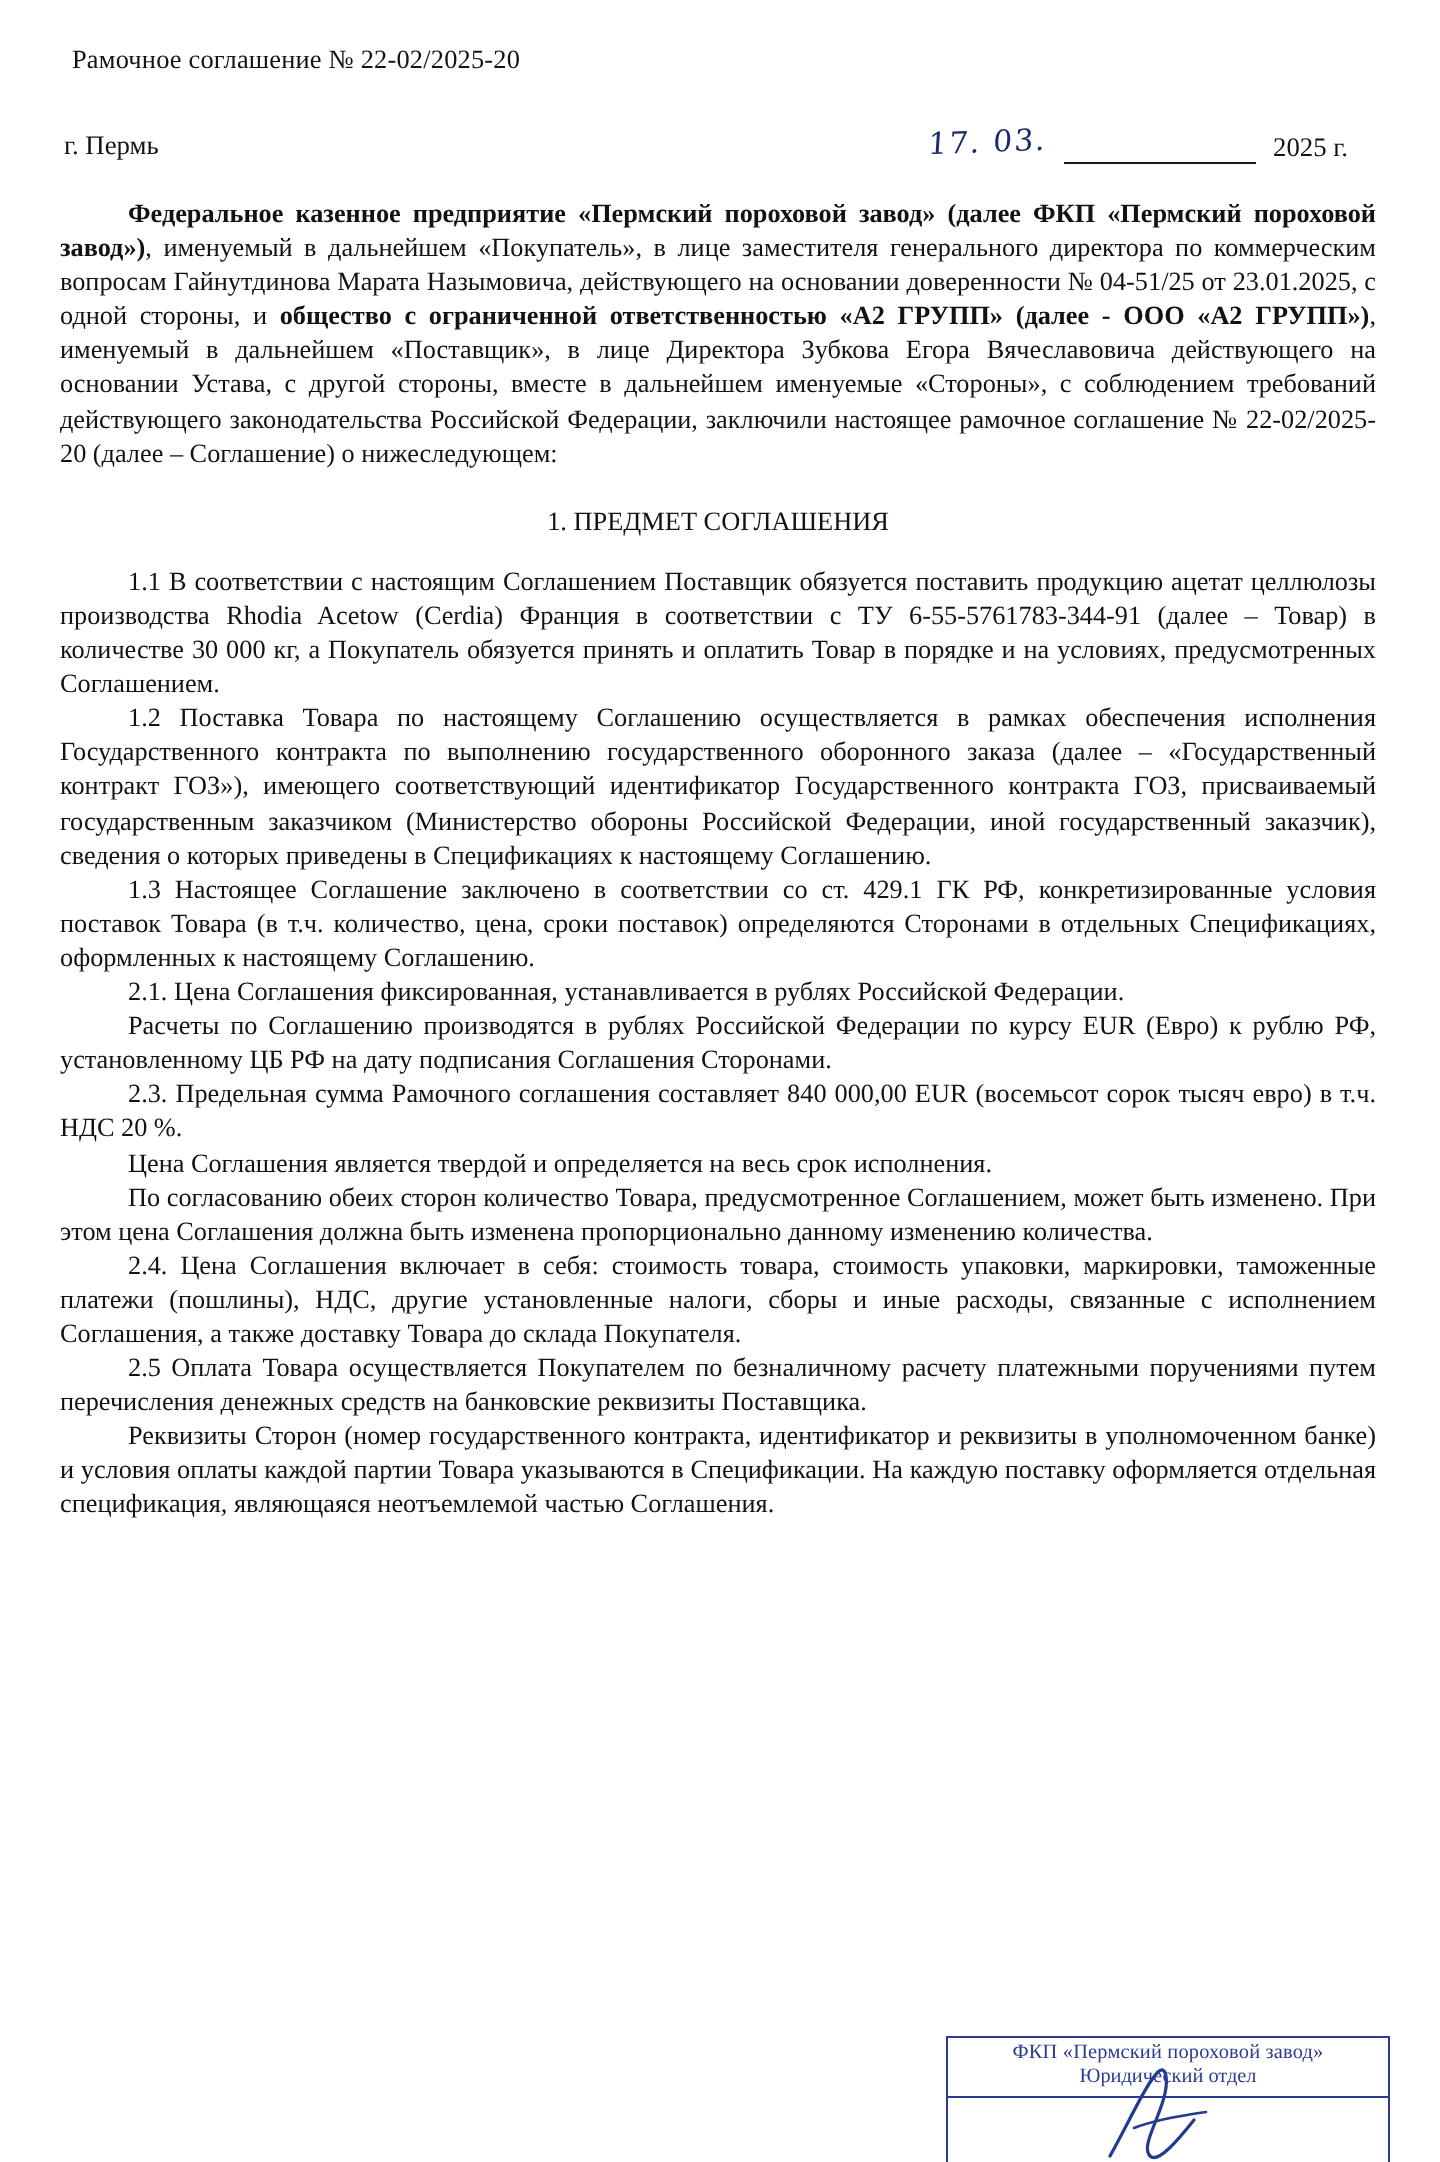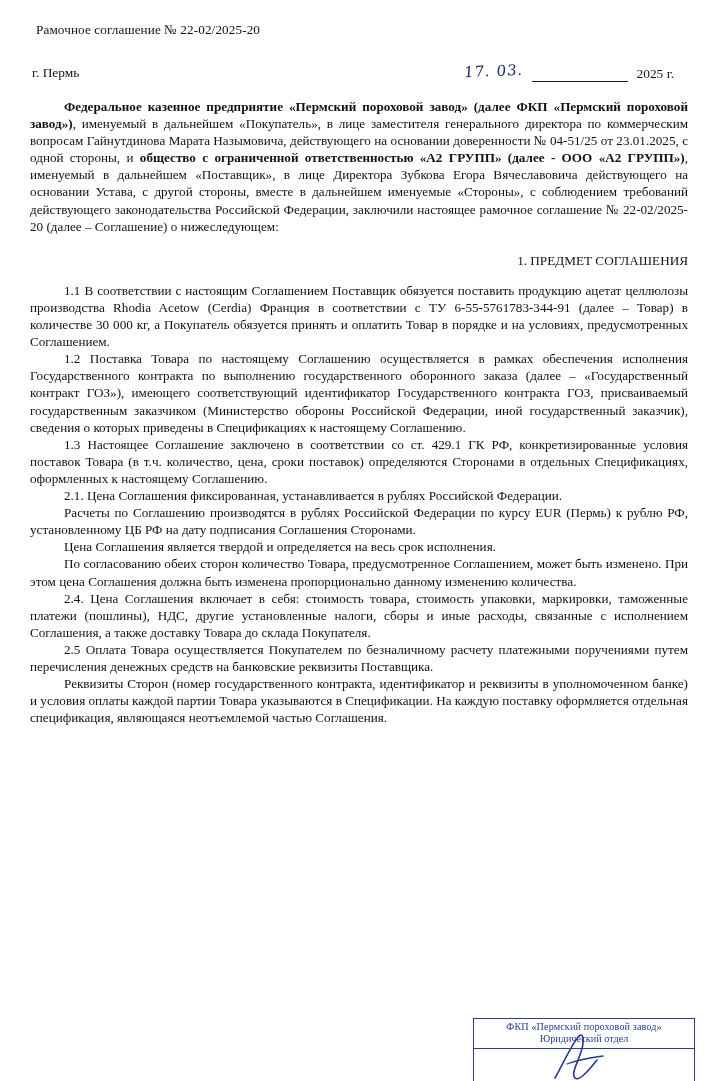--- a/index.html
+++ b/index.html
@@ -71,21 +71,21 @@
     line-height: 1.30;
     text-align: justify;
   }
   p {
     margin: 0;
     text-indent: 34px;
     text-align: justify;
   }
   b { font-weight: bold; }
   .section-head {
-    text-align: right;
+    text-align: center;
     text-indent: 0;
     margin-top: 17px;
     margin-bottom: 13px;
     font-size: 13.2px;
   }
   .para { margin-top: 0px; }
 
   
   .stamp {
     position: absolute;
@@ -137,21 +137,22 @@
     <p class="para"><b>Федеральное казенное предприятие «Пермский пороховой завод» (далее ФКП «Пермский пороховой завод»)</b>, именуемый в дальнейшем «Покупатель», в лице заместителя генерального директора по коммерческим вопросам Гайнутдинова Марата Назымовича, действующего на основании доверенности № 04-51/25 от 23.01.2025, с одной стороны, и <b>общество с ограниченной ответственностью «А2 ГРУПП» (далее - ООО «А2 ГРУПП»)</b>, именуемый в дальнейшем «Поставщик», в лице Директора Зубкова Егора Вячеславовича действующего на основании Устава, с другой стороны, вместе в дальнейшем именуемые «Стороны», с соблюдением требований действующего законодательства Российской Федерации, заключили настоящее рамочное соглашение № 22-02/2025- 20 (далее – Соглашение) о нижеследующем:</p>
 
     <p class="section-head">1. ПРЕДМЕТ СОГЛАШЕНИЯ</p>
 
     <p class="para">1.1 В соответствии с настоящим Соглашением Поставщик обязуется поставить продукцию ацетат целлюлозы производства Rhodia Acetow (Cerdia) Франция в соответствии с ТУ 6-55-5761783-344-91 (далее – Товар) в количестве 30 000 кг, а Покупатель обязуется принять и оплатить Товар в порядке и на условиях, предусмотренных Соглашением.</p>
     <p class="para">1.2 Поставка Товара по настоящему Соглашению осуществляется в рамках обеспечения исполнения Государственного контракта по выполнению государственного оборонного заказа (далее – «Государственный контракт ГОЗ»), имеющего соответствующий идентификатор Государственного контракта ГОЗ, присваиваемый государственным заказчиком (Министерство обороны Российской Федерации, иной государственный заказчик), сведения о которых приведены в Спецификациях к настоящему Соглашению.</p>
     <p class="para">1.3 Настоящее Соглашение заключено в соответствии со ст. 429.1 ГК РФ, конкретизированные условия поставок Товара (в т.ч. количество, цена, сроки поставок) определяются Сторонами в отдельных Спецификациях, оформленных к настоящему Соглашению.</p>
 
 
     <p class="para">2.1. Цена Соглашения фиксированная, устанавливается в рублях Российской Федерации.</p>
-    <p class="para">Расчеты по Соглашению производятся в рублях Российской Федерации по курсу EUR (Пермь) к рублю РФ, установленному ЦБ РФ на дату подписания Соглашения Сторонами.</p>
+    <p class="para">Расчеты по Соглашению производятся в рублях Российской Федерации по курсу EUR (Евро) к рублю РФ, установленному ЦБ РФ на дату подписания Соглашения Сторонами.</p>
+    <p class="para">2.3. Предельная сумма Рамочного соглашения составляет 840 000,00 EUR (восемьсот сорок тысяч евро) в т.ч. НДС 20 %.</p>
     <p class="para">Цена Соглашения является твердой и определяется на весь срок исполнения.</p>
     <p class="para">По согласованию обеих сторон количество Товара, предусмотренное Соглашением, может быть изменено. При этом цена Соглашения должна быть изменена пропорционально данному изменению количества.</p>
     <p class="para">2.4. Цена Соглашения включает в себя: стоимость товара, стоимость упаковки, маркировки, таможенные платежи (пошлины), НДС, другие установленные налоги, сборы и иные расходы, связанные с исполнением Соглашения, а также доставку Товара до склада Покупателя.</p>
     <p class="para">2.5 Оплата Товара осуществляется Покупателем по безналичному расчету платежными поручениями путем перечисления денежных средств на банковские реквизиты Поставщика.</p>
     <p class="para">Реквизиты Сторон (номер государственного контракта, идентификатор и реквизиты в уполномоченном банке) и условия оплаты каждой партии Товара указываются в Спецификации. На каждую поставку оформляется отдельная спецификация, являющаяся неотъемлемой частью Соглашения.</p>
 
   </div>
 
   <div class="stamp">
     <div class="l1">ФКП «Пермский пороховой завод»</div>

